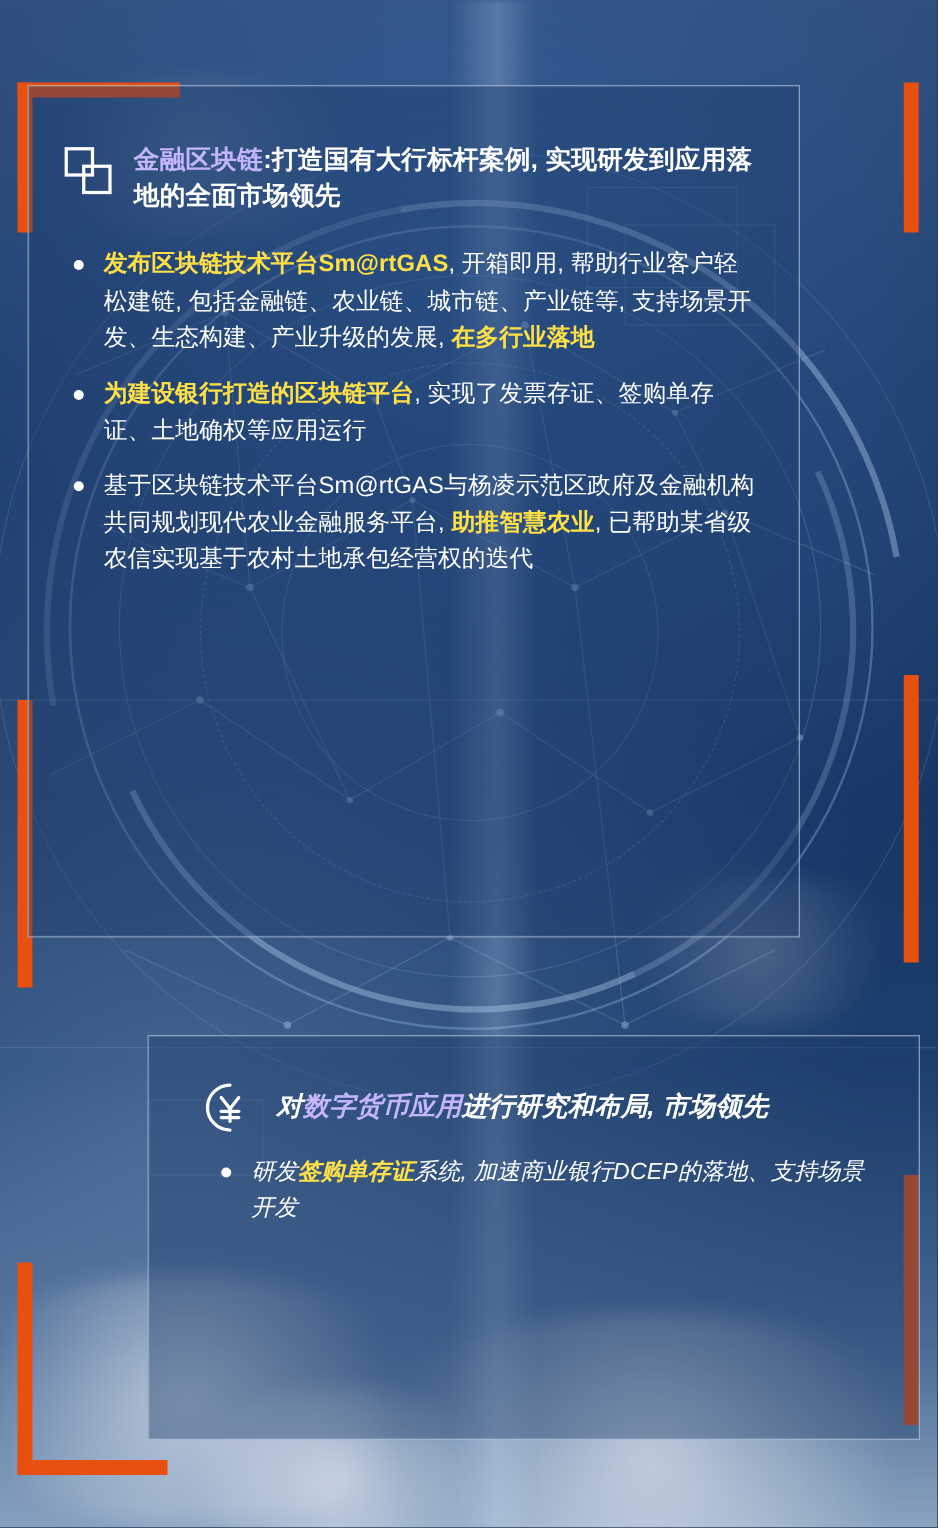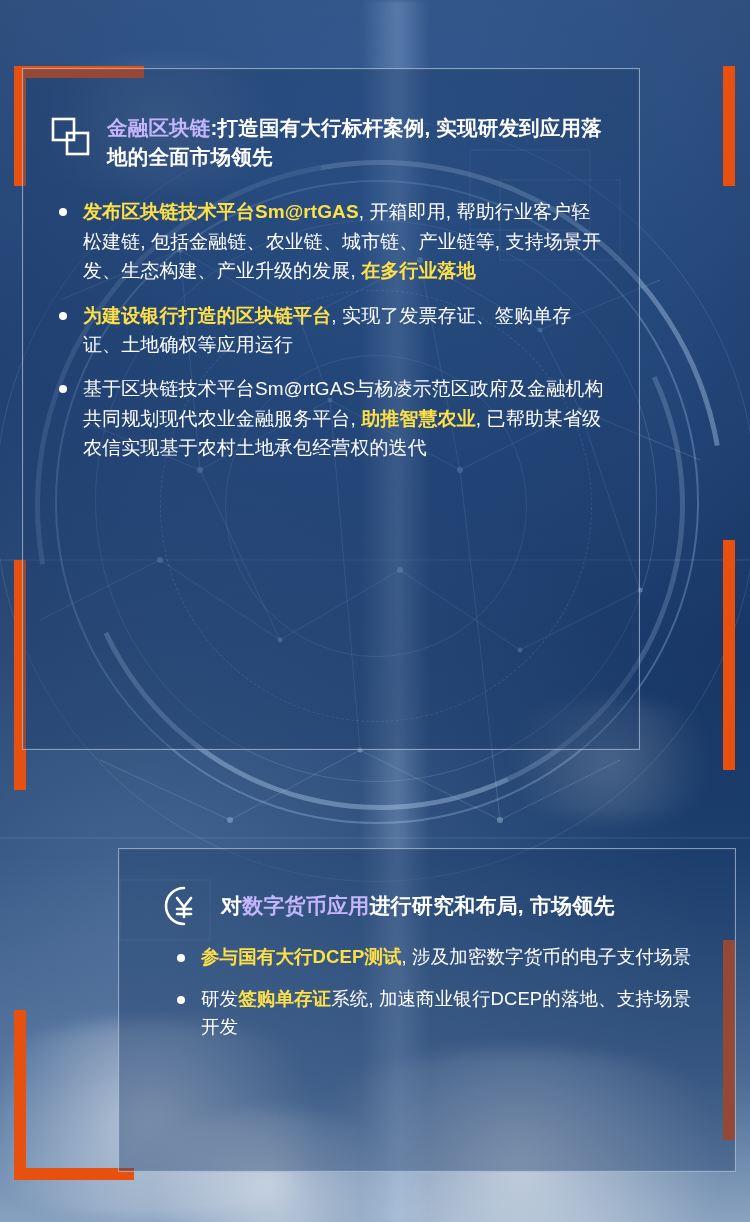--- a/index.html
+++ b/index.html
@@ -85,21 +85,21 @@
   .oa-b-r { left: 723px; top: 940px; width: 12px; height: 200px; }
 
   
   .card {
     position: absolute;
     border: 1px solid rgba(215,230,250,0.55);
     background: rgba(31,61,107,0.42);
     box-shadow: 0 0 0 1px rgba(255,255,255,0.05) inset;
   }
   .card-1 { left: 22px; top: 68px; width: 616px; height: 680px; }
-  .card-2 { left: 118px; top: 848px; width: 616px; height: 322px; }
+  .card-2 { left: 118px; top: 828px; width: 616px; height: 322px; font-style: italic; }
 
   .card-inner { padding: 0; height: 100%; position: relative; }
 
   
   .head-row {
     display: flex;
     align-items: flex-start;
     padding: 44px 26px 0 26px;
   }
   .head-icon {
@@ -267,20 +267,17 @@
           <line x1="14" y1="29" x2="28" y2="29" stroke="#ffffff" stroke-width="2.6" stroke-linecap="round"></line>
         </svg>
       </div>
       <div class="head-title">
         <span>对</span><span class="or">数字货币应用</span><span>进行研究和布局, 市场领先</span>
       </div>
     </div>
 
     <ul class="bullets">
       <li>
-        <b class="hl">参与国有大行DCEP测试</b><span>, 涉及加密数字货币的电子支付场景</span>
-      </li>
-      <li>
         <span>研发</span><b class="hl">签购单存证</b><span>系统, 加速商业银行DCEP的落地、支持场景开发</span>
       </li>
     </ul>
   </div>
 </div>
 
 </body></html>

